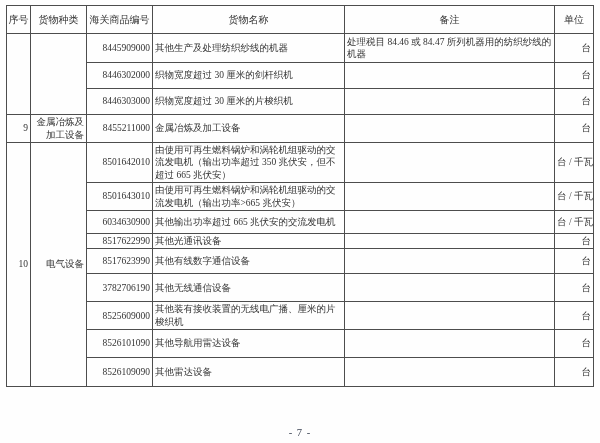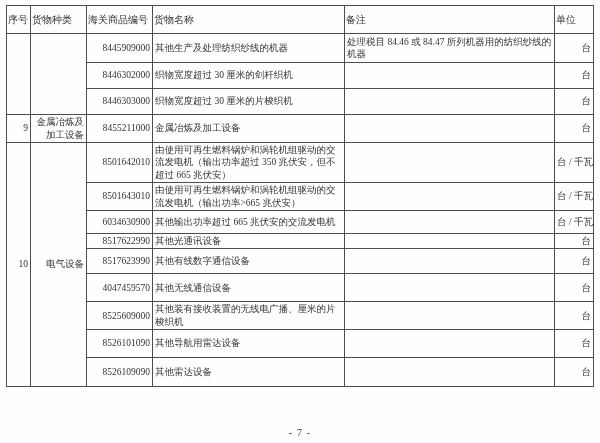--- a/index.html
+++ b/index.html
@@ -22,21 +22,21 @@
     font-size:9.5px;
     font-weight:normal;
     vertical-align:middle;
     padding:1px 2px;
     line-height:1.3;
     overflow:hidden;
     word-break:break-all;
   }
   table.goods th{
     font-size:10px;
-    text-align:left;
+    text-align:center;
     padding:2px 1px;
     font-family:Liberation Serif, serif;
   }
   .sn,.cat,.code,.unit{text-align:right;}
   .name,.remark{text-align:left;padding-left:3px;padding-right:2px;}
   .unit{font-size:9px;white-space:nowrap;padding:1px 0;}
   .cat{line-height:1.25;}
   .footer{
     position:absolute;left:0;top:427px;width:600px;
     text-align:center;
@@ -126,21 +126,21 @@
       <td class="remark"></td>
       <td class="unit">台</td>
     </tr>
     <tr style="height:25px">
       <td class="code">8517623990</td>
       <td class="name">其他有线数字通信设备</td>
       <td class="remark"></td>
       <td class="unit">台</td>
     </tr>
     <tr style="height:28px">
-      <td class="code">4047459570</td>
+      <td class="code">3782706190</td>
       <td class="name">其他无线通信设备</td>
       <td class="remark"></td>
       <td class="unit">台</td>
     </tr>
     <tr style="height:27px">
       <td class="code">8525609000</td>
       <td class="name">其他装有接收装置的无线电广播、厘米的片梭织机</td>
       <td class="remark"></td>
       <td class="unit">台</td>
     </tr>

